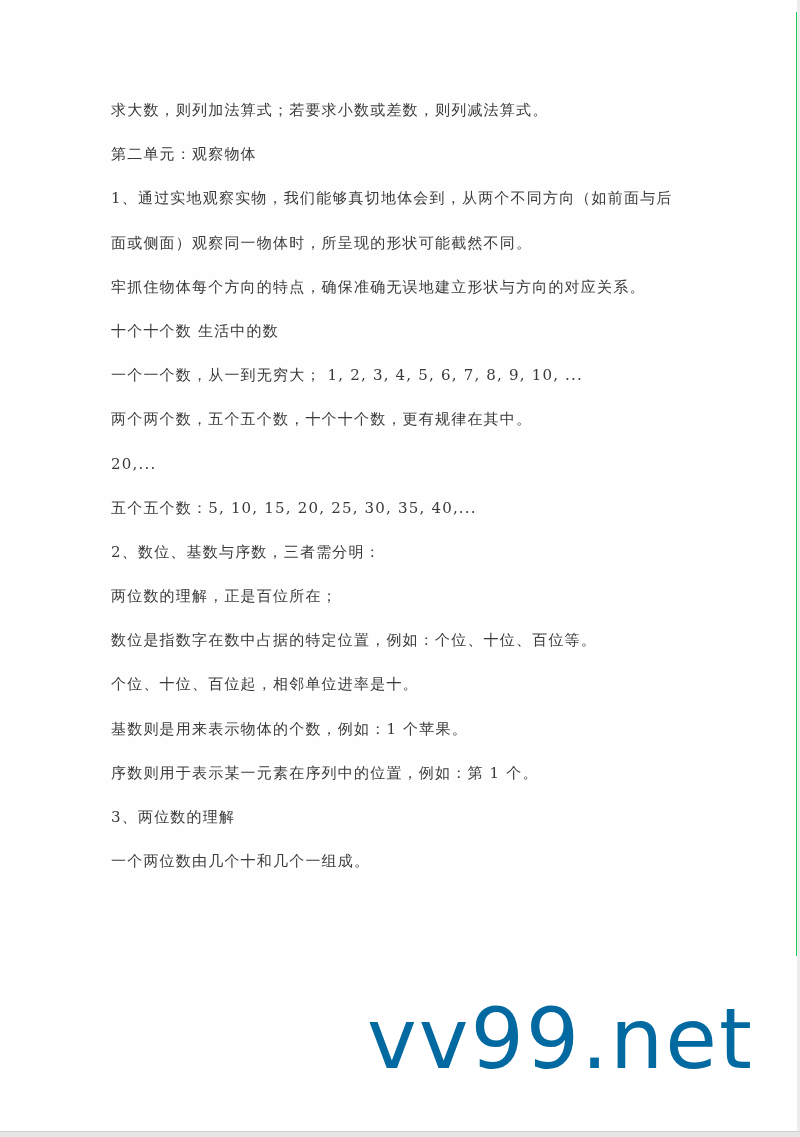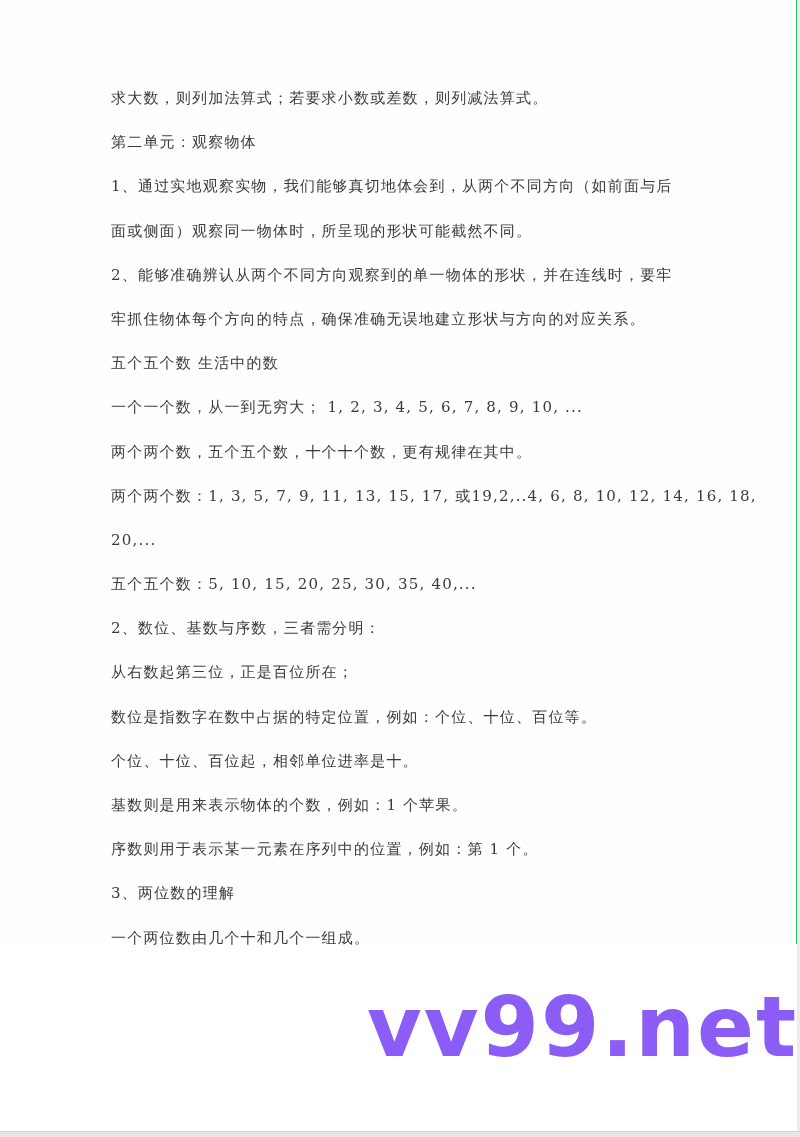--- a/index.html
+++ b/index.html
@@ -6,21 +6,21 @@
       margin: 0;
       padding: 0;
       width: 800px;
       height: 1137px;
       overflow: hidden;
       background: #ffffff;
     }
     .page {
       position: absolute;
       left: 0;
-      top: 0;
+      top: 12px;
       width: 796px;
       height: 944px;
       background: #fefefe;
       border-right: 4px solid #22c55e;
     }
     .bottom-band {
       position: absolute;
       left: 0;
       top: 1131px;
       width: 800px;
@@ -49,47 +49,45 @@
     .line {
       height: 44.2px;
       line-height: 24px;
       white-space: nowrap;
     }
     .watermark {
       position: absolute;
       left: 367px;
       top: 985px;
       font-family: "DejaVu Sans", "Liberation Sans", sans-serif;
-      font-weight: bold;
+      font-weight: normal;
       font-size: 84px;
       letter-spacing: 2px;
-      color: #8b5cf6;
+      color: #0369a1;
       line-height: 1;
       user-select: none;
     }
   </style>
 </head>
 <body>
 
 <div class="page">
   <div class="content">
     <div class="line">求大数，则列加法算式；若要求小数或差数，则列减法算式。</div>
     <div class="line">第二单元：观察物体</div>
     <div class="line">1、通过实地观察实物，我们能够真切地体会到，从两个不同方向（如前面与后</div>
     <div class="line">面或侧面）观察同一物体时，所呈现的形状可能截然不同。</div>
-    <div class="line">2、能够准确辨认从两个不同方向观察到的单一物体的形状，并在连线时，要牢</div>
     <div class="line">牢抓住物体每个方向的特点，确保准确无误地建立形状与方向的对应关系。</div>
-    <div class="line">五个五个数 生活中的数</div>
+    <div class="line">十个十个数 生活中的数</div>
     <div class="line">一个一个数，从一到无穷大； 1, 2, 3, 4, 5, 6, 7, 8, 9, 10, ...</div>
     <div class="line">两个两个数，五个五个数，十个十个数，更有规律在其中。</div>
-    <div class="line">两个两个数：1, 3, 5, 7, 9, 11, 13, 15, 17, 或19,2,..4, 6, 8, 10, 12, 14, 16, 18,</div>
     <div class="line">20,...</div>
     <div class="line">五个五个数：5, 10, 15, 20, 25, 30, 35, 40,...</div>
     <div class="line">2、数位、基数与序数，三者需分明：</div>
-    <div class="line">从右数起第三位，正是百位所在；</div>
+    <div class="line">两位数的理解，正是百位所在；</div>
     <div class="line">数位是指数字在数中占据的特定位置，例如：个位、十位、百位等。</div>
     <div class="line">个位、十位、百位起，相邻单位进率是十。</div>
     <div class="line">基数则是用来表示物体的个数，例如：1 个苹果。</div>
     <div class="line">序数则用于表示某一元素在序列中的位置，例如：第 1 个。</div>
     <div class="line">3、两位数的理解</div>
     <div class="line">一个两位数由几个十和几个一组成。</div>
   </div>
   <div class="watermark">vv99.net</div>
 </div>
 <div class="right-band"></div>

